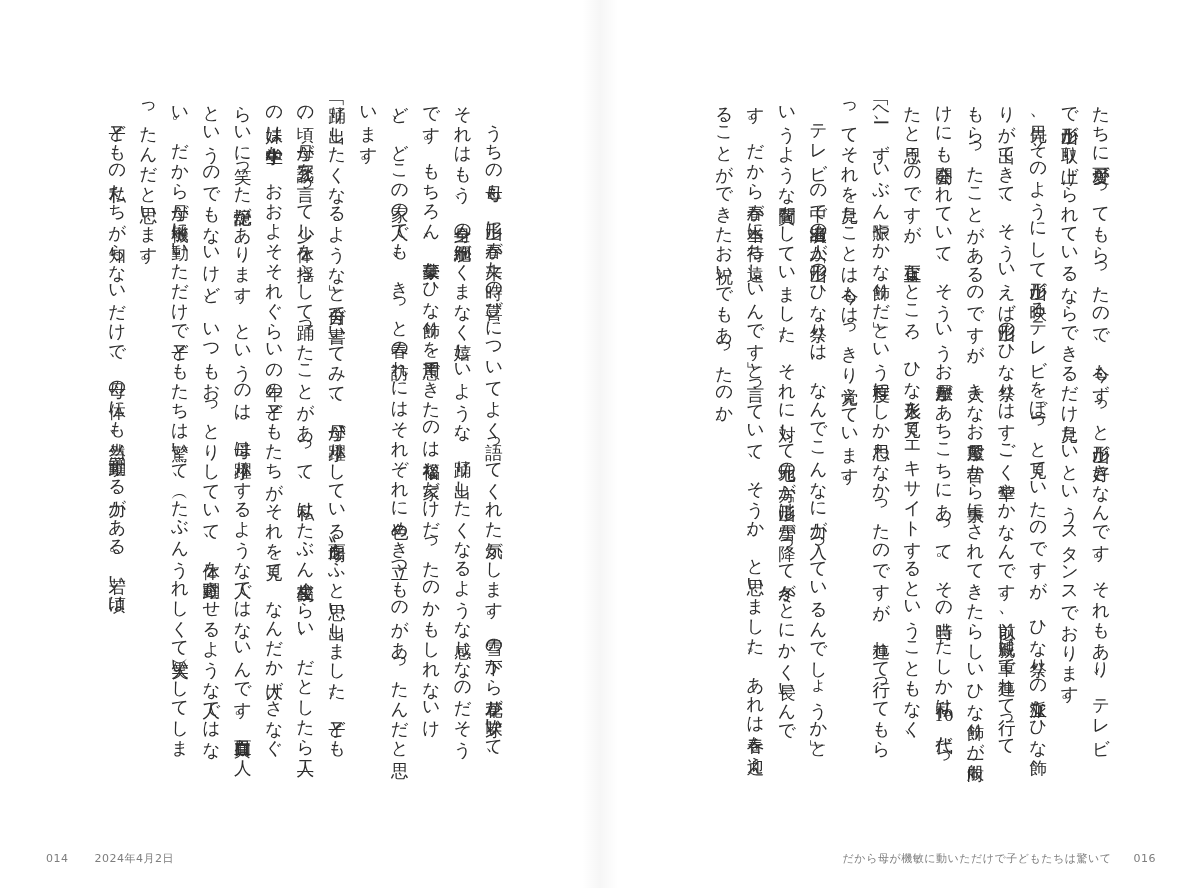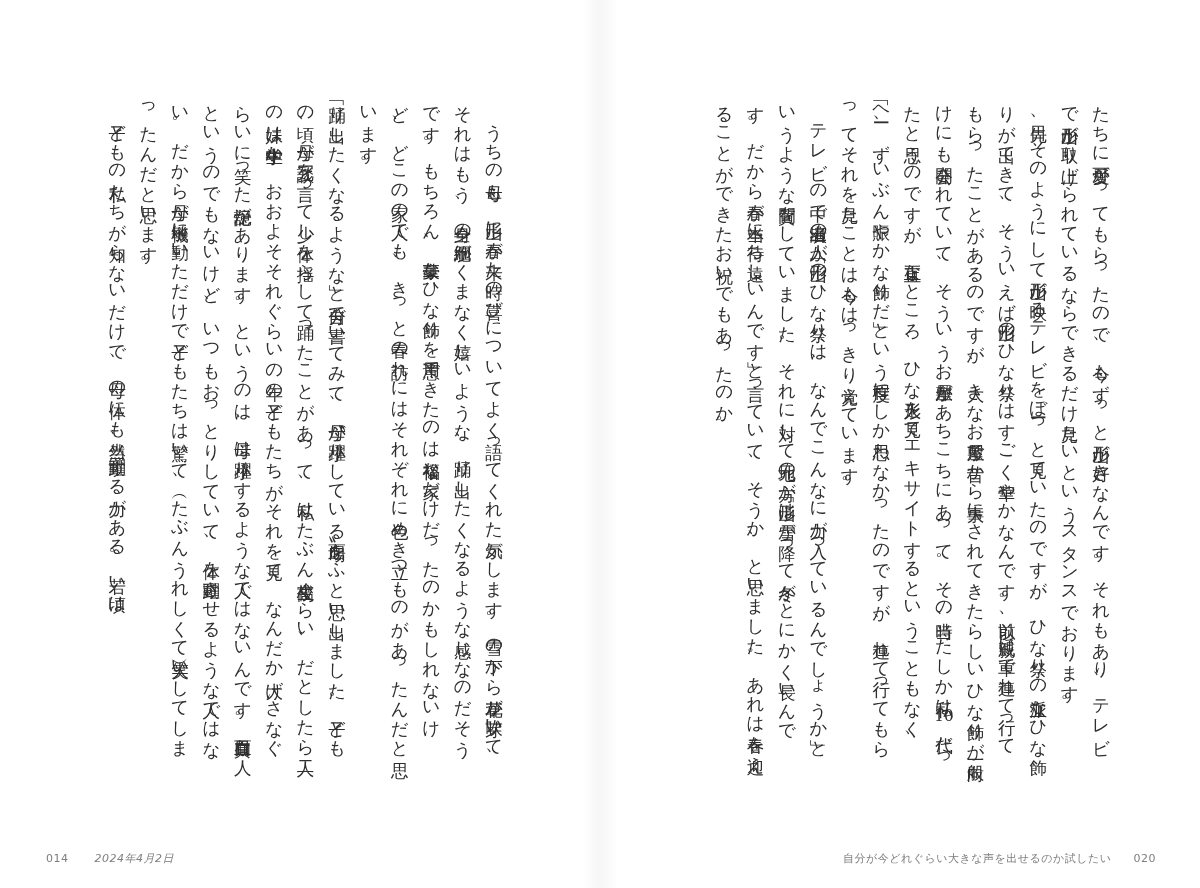--- a/index.html
+++ b/index.html
@@ -71,38 +71,38 @@
     bottom: 22px;
     font-family: "DejaVu Sans", "Liberation Sans", sans-serif;
     font-size: 11px;
     color: #7d7d7d;
     letter-spacing: 0.5px;
     white-space: nowrap;
   }
   .footer-right { right: 44px; }
   .footer-left  { left: 46px; }
   .footer-right .footer-page { margin-left: 18px; }
-  .footer-left  .footer-date { margin-left: 22px; font-style: italic; }
+  .footer-left  .footer-date { margin-left: 22px; }
 </style>
 </head>
 <body>
 
 <div class="spread">
 
   <div class="page page-right">
     <div class="vtext">
       <p class="no-indent">たちに可愛がってもらったので、今もずっと山形が好きなんです。それもあり、テレビで山形が取り上げられているならできるだけ見たいというスタンスでおります。</p>
       <p class="indent">
         <span>先日、そのようにして山形が映るテレビをぼーっと見ていたのですが、ひな祭りの立派なひな飾りが出てきて、そういえば山形のひな祭りはすごく華やかなんです。以前、親戚に車で連れて行ってもらったことがあるのですが、大きなお屋敷で昔から大事にされてきたらしいひな飾りが一般向けにも公開されていて、そういうお屋敷があちこちにあって。その当時、たしか私は</span><span class="tcy">10</span><span>代だったと思うのですが、正直なところ、ひな人形を見てエキサイトするということもなく、「ヘー、ずいぶん賑やかな飾りだ」という程度にしか思わなかったのですが、連れて行ってもらってそれを見たことは今もはっきり覚えています。</span>
       </p>
       <p class="indent">テレビの中で出演者の一人が「山形のひな祭りは、なんでこんなに力が入っているんでしょうか」というような質問をしていました。それに対して地元の方が「山形は雪が降って冬がとにかく長いんです。だから春が本当に待ち遠しいんです」と言っていて、そうか、と思いました。あれは春を迎えることができたお祝いでもあったのか。</p>
     </div>
     <div class="footer footer-right">
-      <span class="footer-title">自分が今どれぐらい大きな声を出せるのか試したい</span>
-      <span class="footer-page">020</span>
+      <span class="footer-title">だから母が機敏に動いただけで子どもたちは驚いて</span>
+      <span class="footer-page">016</span>
     </div>
   </div>
 
   <div class="page page-left">
     <div class="vtext">
       <p class="indent">うちの母も、山形に春が来た時の喜びについてよく語ってくれた気がします。雪の下から草花が芽吹いて、それはもう、全身の細胞がくまなく嬉しいような、踊り出したくなるような感じなのだそうです。もちろん、豪華なひな飾りを用意できたのは裕福な家だけだったのかもしれないけど、どこの家の人でも、きっと春の訪れにはそれぞれに色めき立つものがあったんだと思います。</p>
       <p class="no-indent">「踊り出したくなるような」と自分で書いてみて、〝母が小躍りしている場面〟をふと思い出しました。子どもの頃、母が冗談を言って少し体を揺らして踊ったことがあって、私はたぶん高校生ぐらい、だとしたら二人の妹は中学生か、おおよそそれぐらいの年の子どもたちがそれを見て、なんだか大げさなぐらいに笑った記憶があります。というのは、母は小躍りするような人ではないんです。真面目な人というのでもないけど、いつもおっとりしていて、体を躍動させるような人ではない。だから母が機敏に動いただけで子どもたちは驚いて、（たぶんうれしくて）大笑いしてしまったんだと思います。</p>
       <p class="indent">子どもの私たちが知らないだけで、母の体にも当然、躍動する力がある。若い頃は</p>
     </div>
     <div class="footer footer-left">

